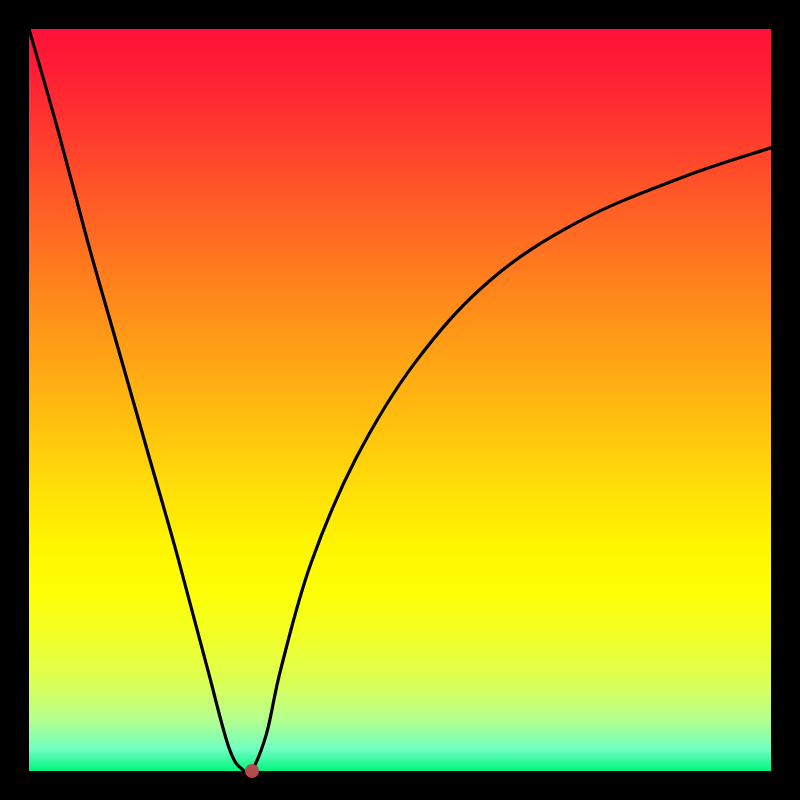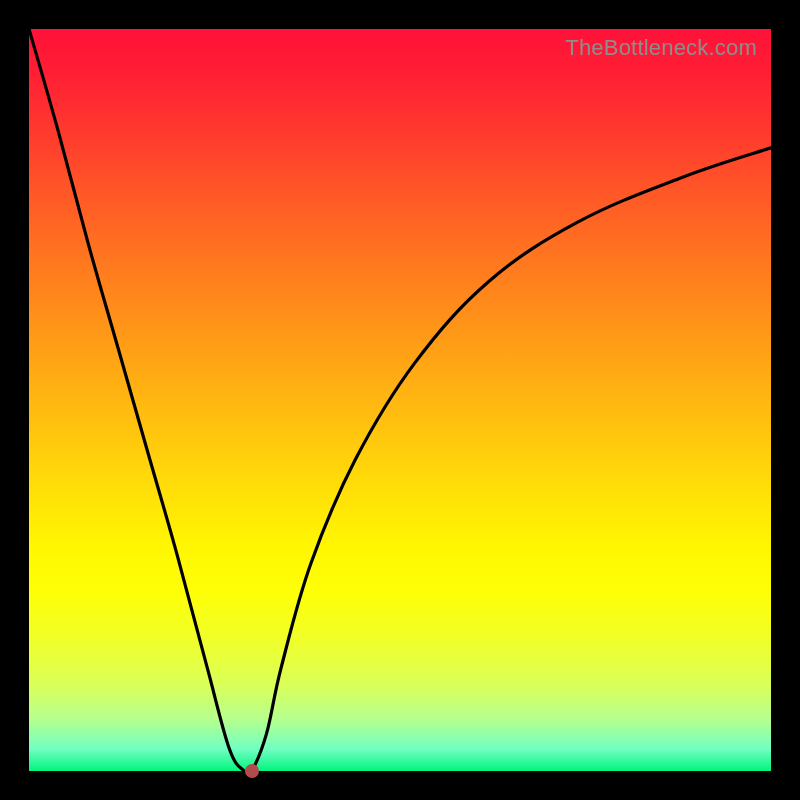--- a/index.html
+++ b/index.html
@@ -67,19 +67,18 @@
     border-radius: 50%;
     background: #b24c4c;
     transform: translate(-50%, -50%);
   }
 </style>
 </head>
 <body>
 
 <div class="frame">
   <div class="plot-area">
-    <div class="watermark">TheBottleneck.com</div>
     <svg class="curve" viewBox="0 0 742 742" preserveAspectRatio="none">
       <path id="curve-path" d="M 0.00 0.00 C 5.34 18.70, 19.00 65.15, 29.68 103.88 C 40.36 142.61, 48.68 176.45, 59.36 215.18 C 70.04 253.91, 78.36 281.66, 89.04 319.06 C 99.72 356.46, 108.04 385.54, 118.72 422.94 C 129.40 460.34, 137.72 488.09, 148.40 526.82 C 159.08 565.55, 168.73 603.39, 178.08 638.12 C 187.43 672.85, 193.66 701.04, 200.34 719.74 C 207.02 738.44, 211.17 737.99, 215.18 742.00 C 219.19 746.01, 218.59 748.68, 222.60 742.00 C 226.61 735.32, 232.10 723.60, 237.44 704.90 C 242.78 686.20, 244.27 668.84, 252.28 638.12 C 260.29 607.40, 268.60 571.64, 281.96 534.24 C 295.32 496.84, 307.78 466.42, 326.48 430.36 C 345.18 394.30, 361.80 365.95, 385.84 333.90 C 409.88 301.85, 430.66 277.66, 460.04 252.28 C 489.42 226.90, 514.35 211.62, 549.08 192.92 C 583.81 174.22, 618.23 161.76, 652.96 148.40 C 687.69 135.04, 725.97 124.06, 742.00 118.72" fill="none" stroke="#000" stroke-width="3.2" stroke-linejoin="round" stroke-linecap="round"></path>
     </svg>
     <div id="marker" class="marker" style="left: 222.6px; top: 742px; background: rgb(178, 76, 76);"></div>
   </div>
 </div>
 
 </body></html>

